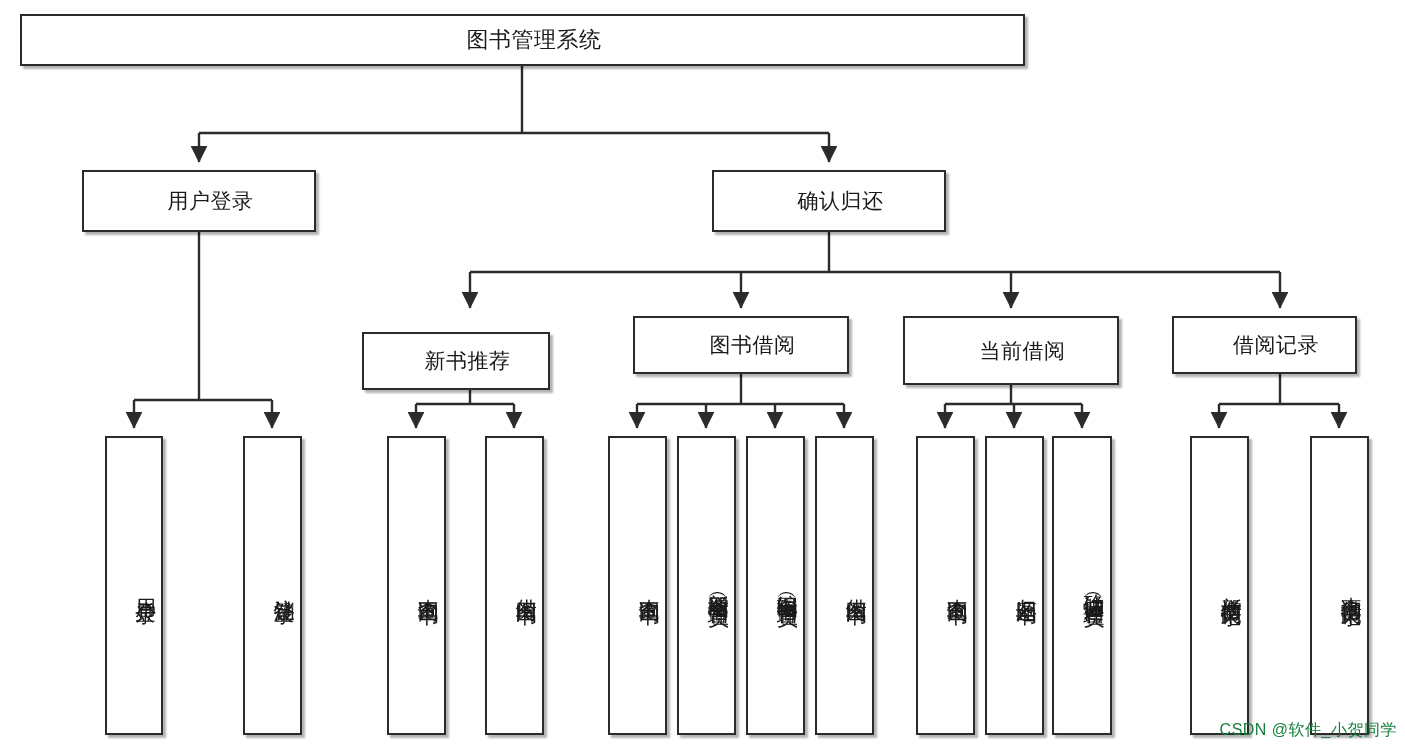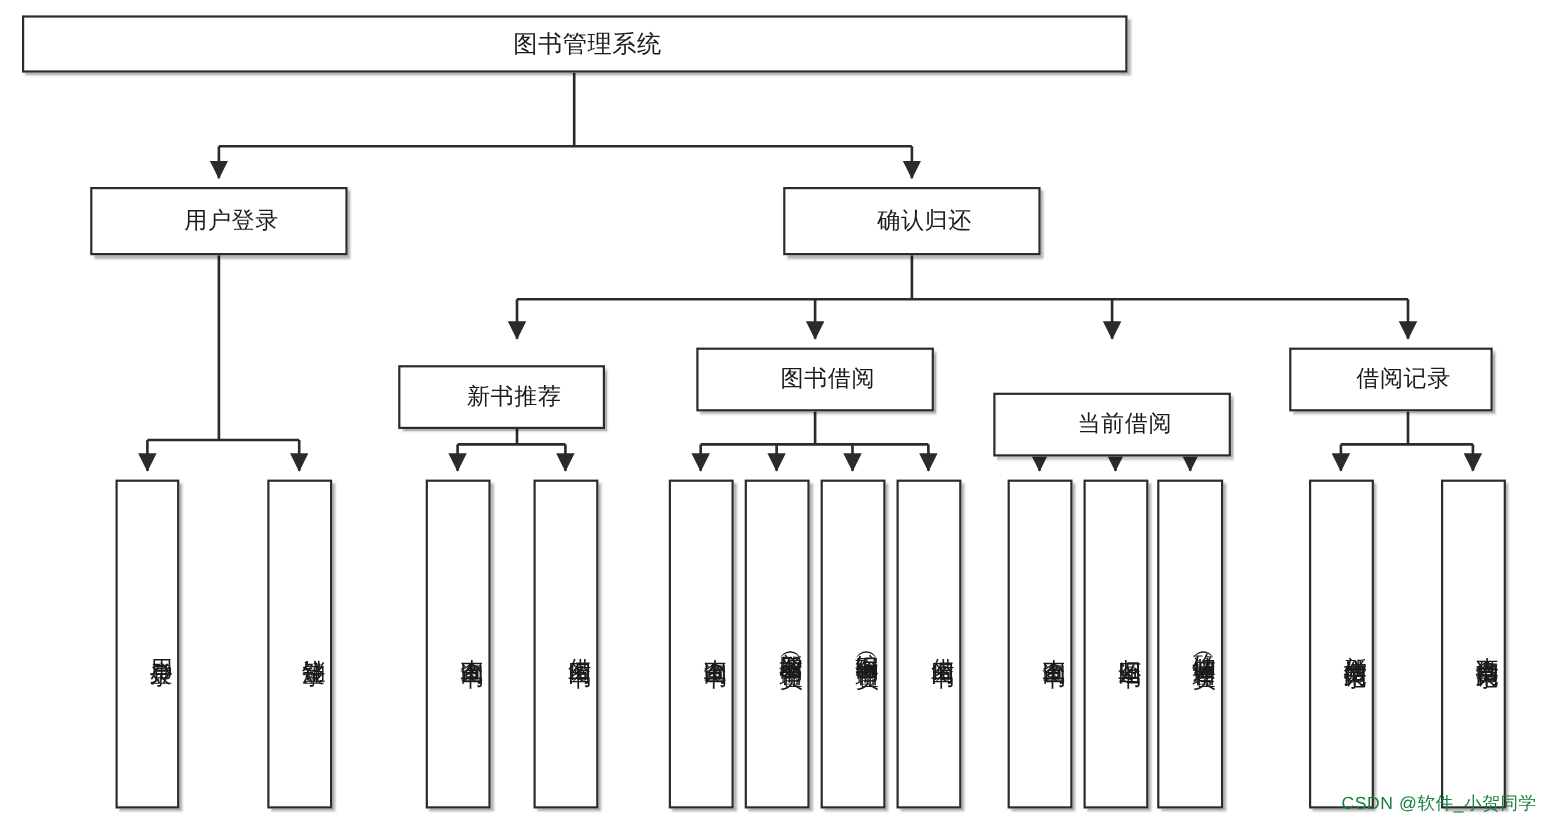--- a/index.html
+++ b/index.html
@@ -134,21 +134,21 @@
   <div class="node" style="left:712px; top:170px; width:234px; height:62px;">
     <span class="label">确认归还</span>
   </div>
 
   <div class="node" style="left:362px; top:316px; width:188px; height:58px;margin-top:16px;">
     <span class="label">新书推荐</span>
   </div>
   <div class="node" style="left:633px; top:316px; width:216px; height:58px;">
     <span class="label">图书借阅</span>
   </div>
-  <div class="node" style="left:903px; top:316px; width:216px; height:58px;margin-top:41px;">
+  <div class="node" style="left:903px; top:316px; width:216px; height:69px;">
     <span class="label">当前借阅</span>
   </div>
   <div class="node" style="left:1172px; top:316px; width:185px; height:58px;">
     <span class="label">借阅记录</span>
   </div>
 
   <div class="node vert" style="left:105px; top:436px; width:58px; height:299px;">
     <span class="label">用户登录</span>
   </div>
   <div class="node vert" style="left:243px; top:436px; width:59px; height:299px;">

